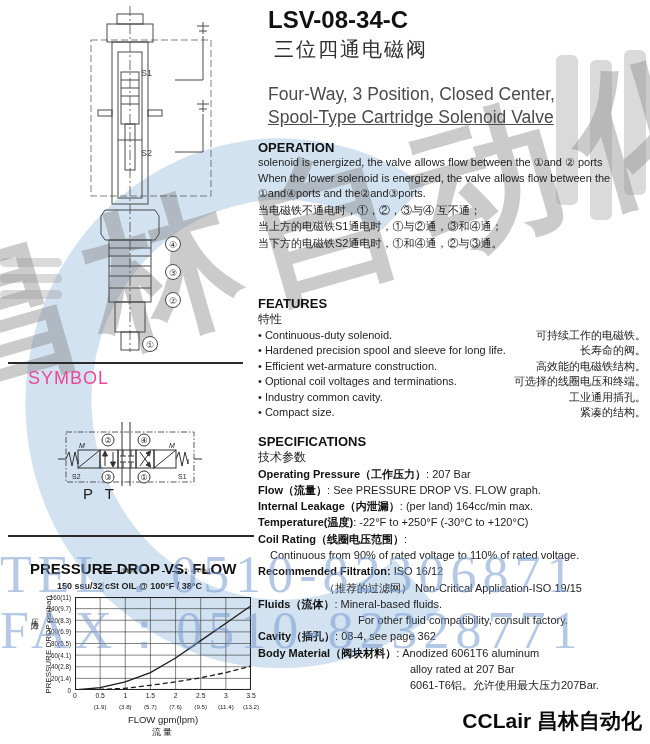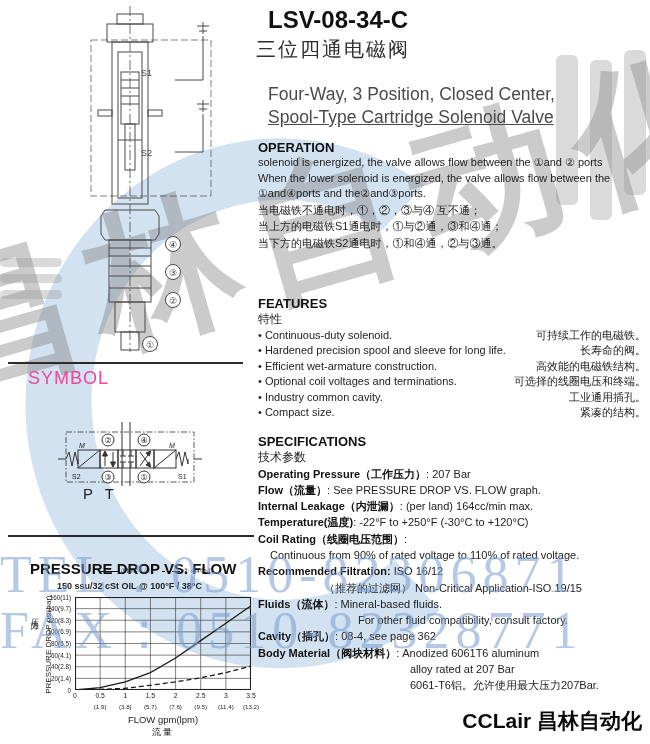--- a/index.html
+++ b/index.html
@@ -10,21 +10,21 @@
   
   #wm-swoosh{left:-30px;top:90px;width:560px;height:650px;pointer-events:none;}
   #wm-cn{left:-70px;top:240px;font-size:150px;font-weight:bold;letter-spacing:18px;
          color:rgba(125,125,125,0.40);white-space:nowrap;transform:rotate(-16deg);
          transform-origin:left center;pointer-events:none;font-family:"DejaVu Sans",sans-serif;}
   .wm-bar{background:rgba(150,150,150,0.35);border-radius:6px;pointer-events:none;}
   .wm-tel{left:0px;color:rgba(120,155,210,0.55);font-family:"Liberation Serif",serif;
           font-size:52px;letter-spacing:6px;white-space:nowrap;pointer-events:none;}
   
   #model{left:268px;top:6px;font-size:24px;font-weight:bold;color:#111;}
-  #title-zh{left:256px;top:36px;font-size:20px;color:#2e2e2e;letter-spacing:2px;}
+  #title-zh{left:274px;top:36px;font-size:20px;color:#2e2e2e;letter-spacing:2px;}
   .subtitle{left:268px;font-size:17.5px;color:#4a4a4a;}
   
   .h-bold{font-size:13px;font-weight:bold;color:#111;}
   .body-txt{font-size:11px;color:#222;line-height:15.6px;}
   .zh-txt{font-size:11px;color:#222;line-height:16.5px;}
   #operation-block{left:258px;top:140px;width:388px;}
   #features-block{left:258px;top:296px;width:388px;}
   .feat-row{display:flex;justify-content:space-between;font-size:11px;line-height:15.6px;color:#222;}
   #specs-block{left:258px;top:434px;width:390px;}
   .spec-line{font-size:11px;line-height:16.3px;color:#222;}

